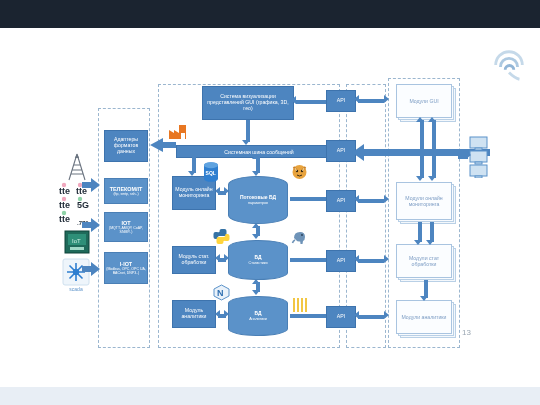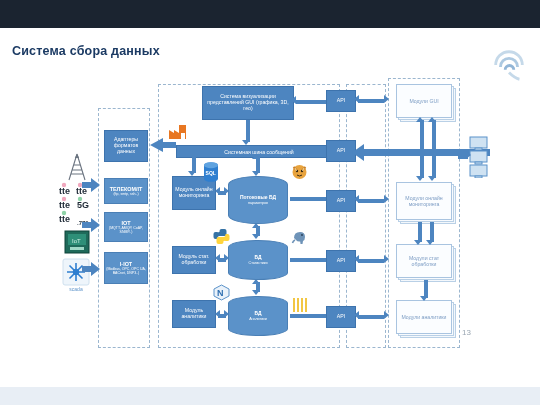--- a/index.html
+++ b/index.html
@@ -75,21 +75,20 @@
 </style>
 </head>
 <body>
 
 <div id="slide">
 
   <div class="band-top"></div>
   <div class="band-bottom2"></div>
   <div class="band-bottom"></div>
 
-  <div id="title">Система сбора данных</div>
 
   <div id="logo">
     <svg viewBox="0 0 40 40" width="38" height="38">
       <path d="M6 20a14 14 0 1 1 28 0" fill="none" stroke="#bcd3e6" stroke-width="3"></path>
       <path d="M11 22a9 9 0 1 1 18 0" fill="none" stroke="#9fc0dc" stroke-width="3"></path>
       <path d="M16 25a4.5 4.5 0 1 1 9 0" fill="none" stroke="#7fa9cf" stroke-width="3"></path>
       <path d="M20 28c3 3 6 6 11 7" fill="none" stroke="#bcd3e6" stroke-width="3"></path>
     </svg>
   </div>
 

